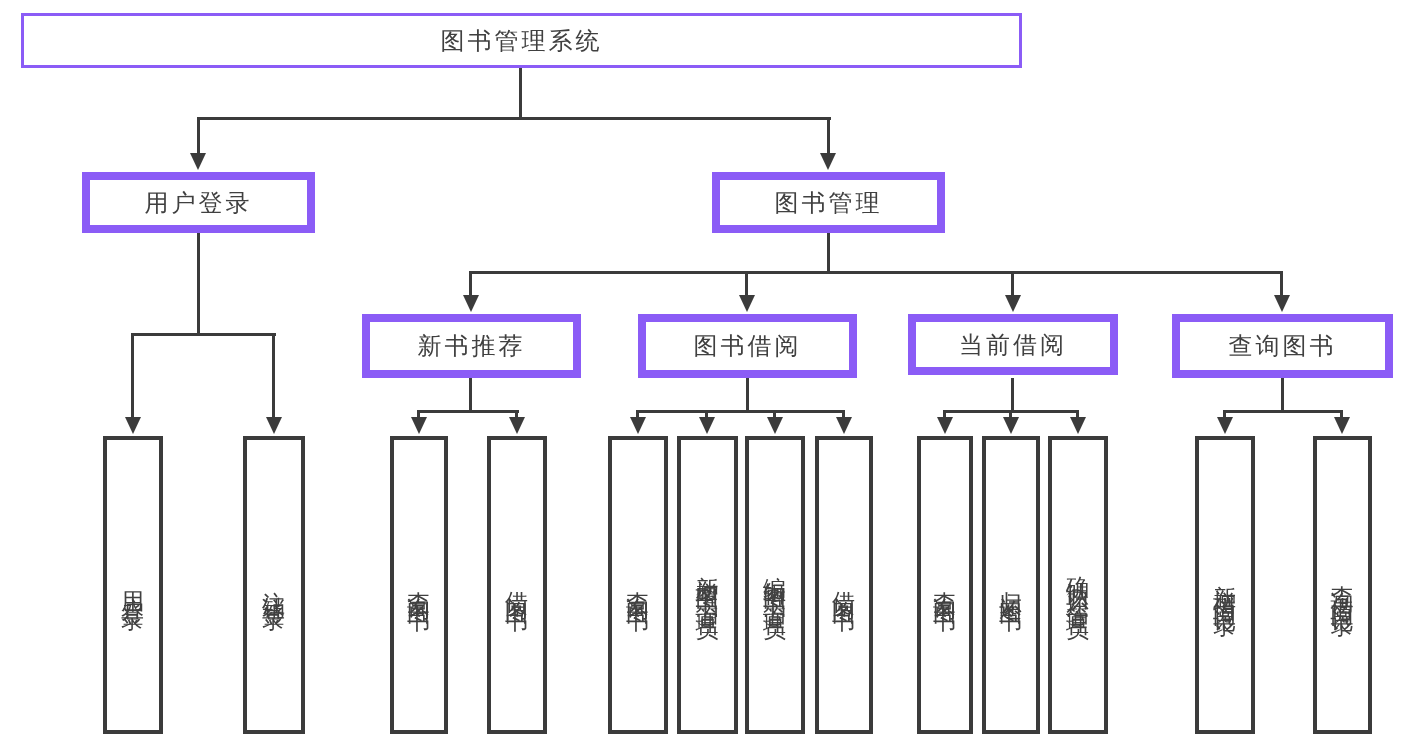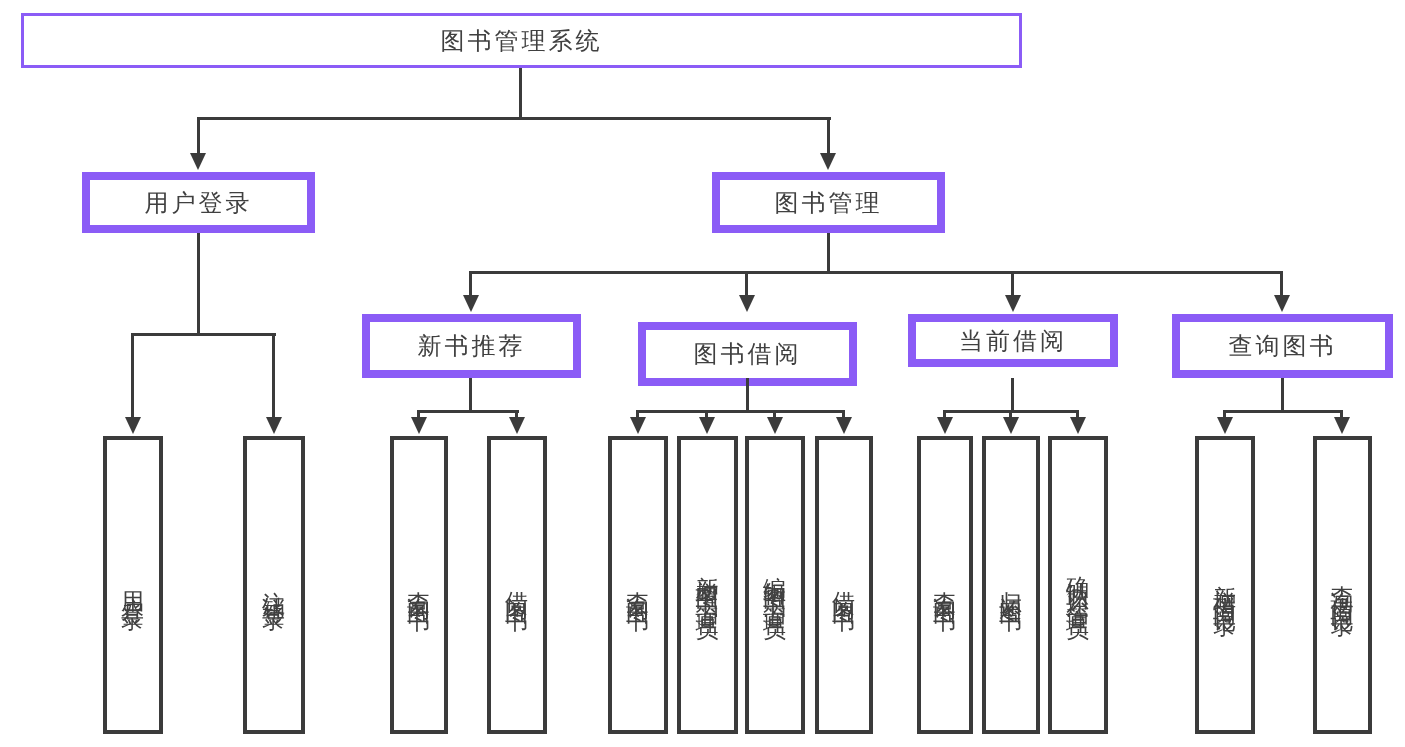--- a/index.html
+++ b/index.html
@@ -82,24 +82,24 @@
   <div class="vline" style="left:745px; top:271px; height:26px;"></div>
   <div class="tri" style="left:739px; top:295px;"></div>
   <div class="vline" style="left:1011px; top:271px; height:26px;"></div>
   <div class="tri" style="left:1005px; top:295px;"></div>
   <div class="vline" style="left:1280px; top:271px; height:26px;"></div>
   <div class="tri" style="left:1274px; top:295px;"></div>
 
   <div class="hnode" style="left:362px; top:314px; width:219px; height:64px;">
     <span>新书推荐</span>
   </div>
-  <div class="hnode" style="left:638px; top:314px; width:219px; height:64px;margin-top:8px;">
+  <div class="hnode" style="left:638px; top:314px; width:219px; height:64px;">
     <span>图书借阅</span>
   </div>
-  <div class="hnode" style="left:908px; top:314px; width:210px; height:53px;">
+  <div class="hnode" style="left:908px; top:314px; width:210px; height:61px;">
     <span>当前借阅</span>
   </div>
   <div class="hnode" style="left:1172px; top:314px; width:221px; height:64px;">
     <span>查询图书</span>
   </div>
 
   <div class="vline" style="left:469px; top:378px; height:34px;"></div>
   <div class="vline" style="left:746px; top:378px; height:34px;"></div>
   <div class="vline" style="left:1011px; top:378px; height:34px;"></div>
   <div class="vline" style="left:1281px; top:378px; height:34px;"></div>

